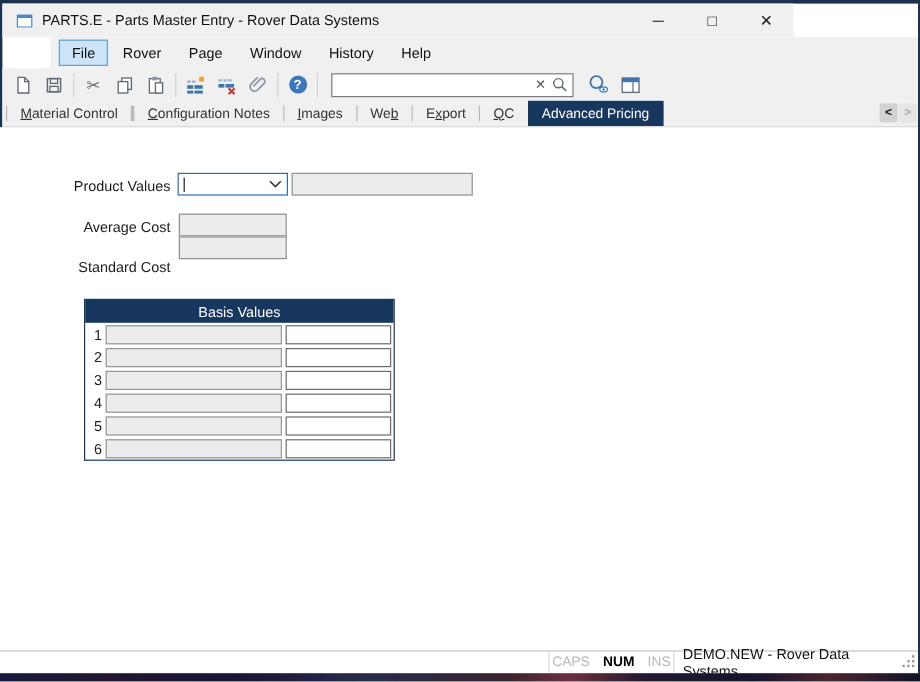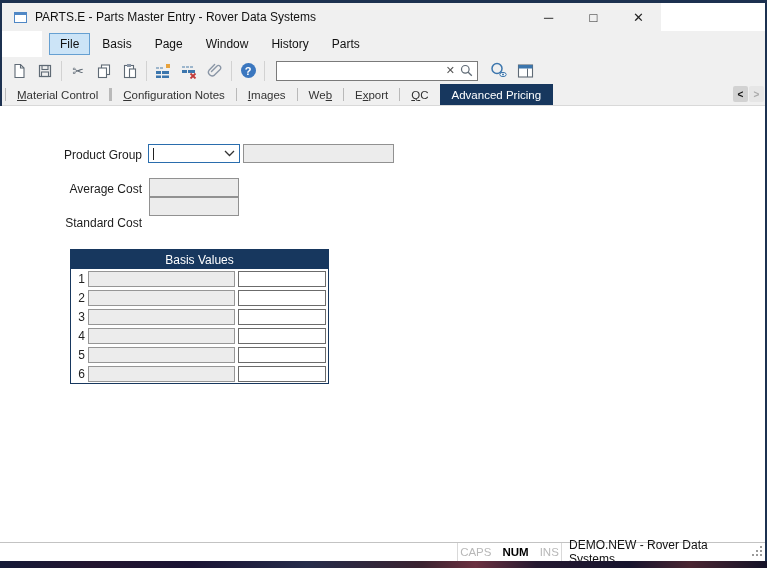--- a/index.html
+++ b/index.html
@@ -111,25 +111,25 @@
     <div class="title-text">PARTS.E - Parts Master Entry - Rover Data Systems</div>
     <div class="win-controls">
       <div class="win-btn">─</div>
       <div class="win-btn">□</div>
       <div class="win-btn">✕</div>
     </div>
   </div>
 
   <div class="menubar">
     <div class="menu-item active">File</div>
-    <div class="menu-item">Basis</div>
+    <div class="menu-item">Rover</div>
     <div class="menu-item">Page</div>
     <div class="menu-item">Window</div>
     <div class="menu-item">History</div>
-    <div class="menu-item">Parts</div>
+    <div class="menu-item">Help</div>
   </div>
 
   <div class="toolbar">
     <div class="tb-icon" style="margin-left:4px;">
       <svg width="16" height="16" viewBox="0 0 16 16">
           <path d="M4 1.5h5.5L13 5v9.5H4z" fill="#fff" stroke="#5f6a75" stroke-width="1.1"></path>
           <path d="M9.5 1.5V5H13" fill="none" stroke="#5f6a75" stroke-width="1.1"></path>
         </svg>
     </div>
     <div class="tb-icon">
@@ -257,21 +257,21 @@
     <div class="tab selected">
         <span>Advanced Pricing</span>
       </div>
   </div>
   <div class="tab-scroll" style="top:86px;">
     <div class="scroll-btn left">&lt;</div>
     <div class="scroll-btn right">&gt;</div>
   </div>
 
   <div class="content">
-    <div class="fld-label" style="top:41px;">Product Group</div>
+    <div class="fld-label" style="top:41px;">Product Values</div>
     <div class="combo">
       <div class="caret"></div>
       <svg width="11" height="7" viewBox="0 0 11 7">
           <polyline points="1,1 5.5,5.5 10,1" fill="none" stroke="#333" stroke-width="1.3"></polyline>
         </svg>
     </div>
     <input class="gray-input pg-display" readonly="" value="" style="">
 
     <div class="fld-label" style="top:75px;">Average Cost</div>
     <input class="gray-input avg-input" readonly="" value="" style="">

